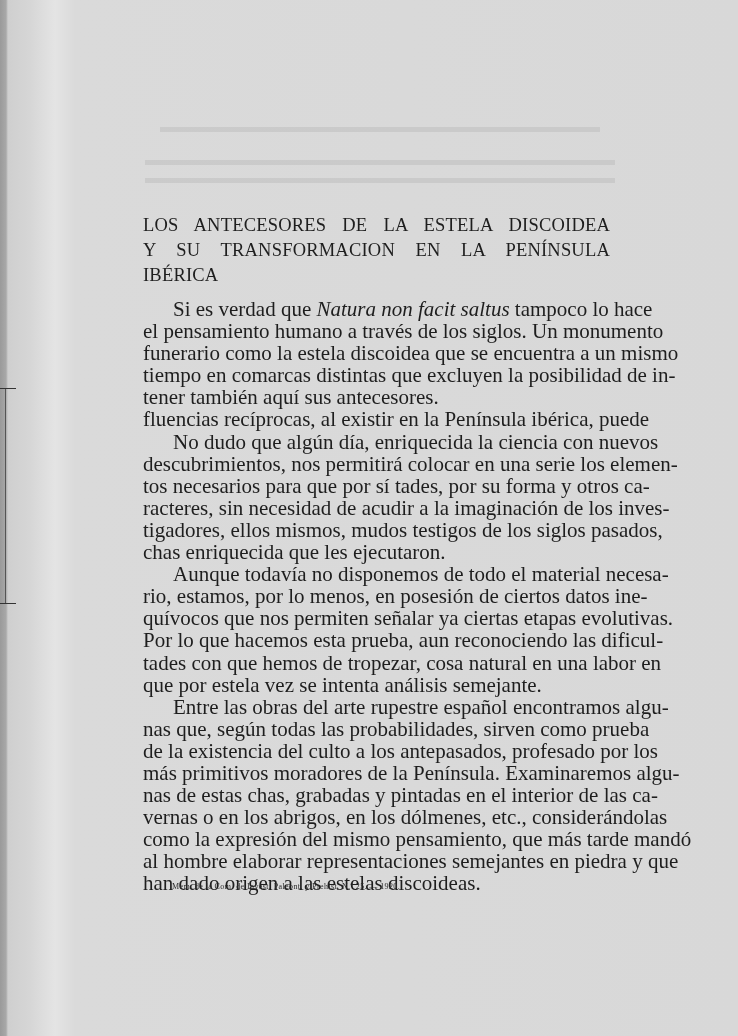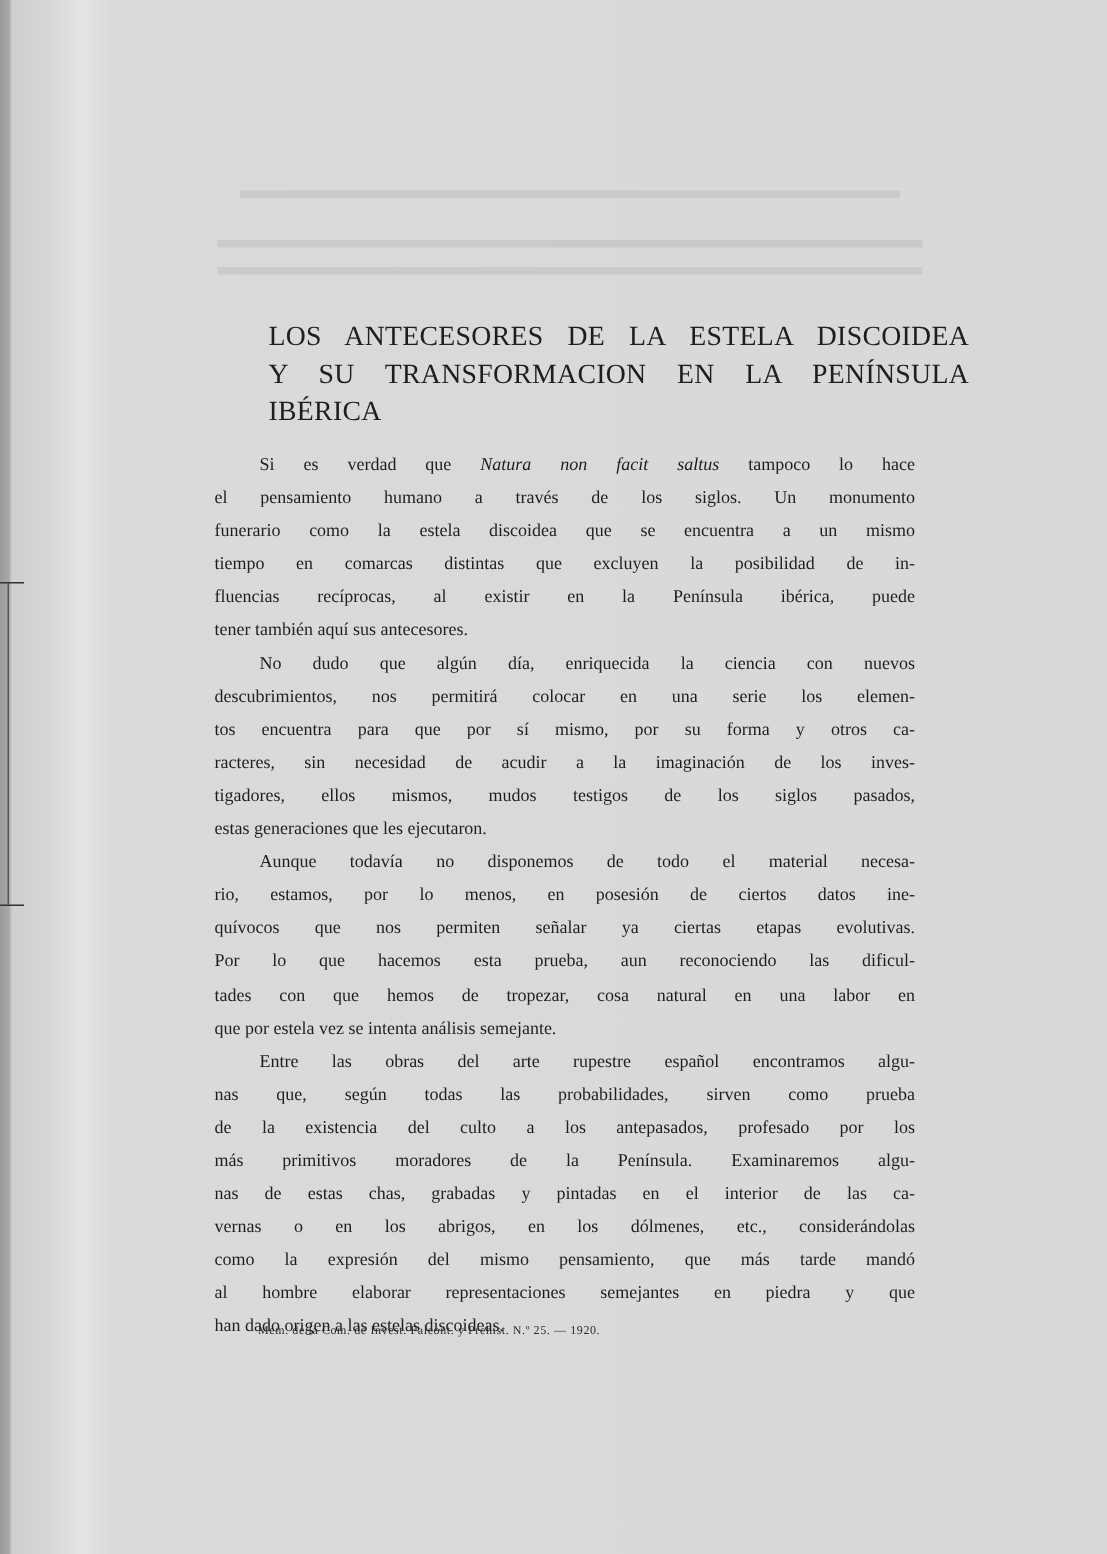--- a/index.html
+++ b/index.html
@@ -22,26 +22,25 @@
     .tick.t1 { top: 388px; }
     .tick.t2 { top: 603px; }
     .ghost {
       position: absolute; left: 160px; width: 440px; height: 5px; background: rgba(160,160,160,0.25);
     }
     .title {
       position: absolute; left: 143px; top: 213px; width: 467px;
       font-size: 18.5px; line-height: 25px; letter-spacing: 0.2px;
       text-align: justify; text-align-last: justify;
       font-weight: normal;
-      margin-left: 36px;
     }
     .title div { text-align: justify; text-align-last: justify; }
     .body {
       position: absolute; left: 143px; top: 298px; width: 467px;
-      font-size: 12px; line-height: 22.1px;
+      font-size: 21px; line-height: 22.1px;
     }
     .line {
       display: block; white-space: nowrap;
       text-align: justify; text-align-last: justify;
       height: 22.1px;
     }
     .line.last { text-align-last: left; }
     .line.indent { padding-left: 30px; }
     .footer {
       position: absolute; left: 172px; top: 882px;
@@ -65,31 +64,31 @@
     <div>Y SU TRANSFORMACION EN LA PENÍNSULA IBÉRICA</div>
   </div>
 
   <div class="body">
 
     <div>
       <span class="line indent"><span>Si es verdad que </span><i>Natura non facit saltus</i><span> tampoco lo hace</span></span>
       <span class="line">el pensamiento humano a través de los siglos. Un monumento</span>
       <span class="line">funerario como la estela discoidea que se encuentra a un mismo</span>
       <span class="line">tiempo en comarcas distintas que excluyen la posibilidad de in-</span>
+      <span class="line last">tener también aquí sus antecesores.</span>
       <span class="line">fluencias recíprocas, al existir en la Península ibérica, puede</span>
-      <span class="line last">tener también aquí sus antecesores.</span>
     </div>
 
     <div>
       <span class="line indent">No dudo que algún día, enriquecida la ciencia con nuevos</span>
       <span class="line">descubrimientos, nos permitirá colocar en una serie los elemen-</span>
-      <span class="line">tos encuentra para que por sí mismo, por su forma y otros ca-</span>
+      <span class="line">tos necesarios para que por sí tades, por su forma y otros ca-</span>
       <span class="line">racteres, sin necesidad de acudir a la imaginación de los inves-</span>
       <span class="line">tigadores, ellos mismos, mudos testigos de los siglos pasados,</span>
-      <span class="line last">estas generaciones que les ejecutaron.</span>
+      <span class="line last">chas enriquecida que les ejecutaron.</span>
     </div>
 
     <div>
       <span class="line indent">Aunque todavía no disponemos de todo el material necesa-</span>
       <span class="line">rio, estamos, por lo menos, en posesión de ciertos datos ine-</span>
       <span class="line">quívocos que nos permiten señalar ya ciertas etapas evolutivas.</span>
       <span class="line">Por lo que hacemos esta prueba, aun reconociendo las dificul-</span>
       <span class="line">tades con que hemos de tropezar, cosa natural en una labor en</span>
       <span class="line last">que por estela vez se intenta análisis semejante.</span>
     </div>

